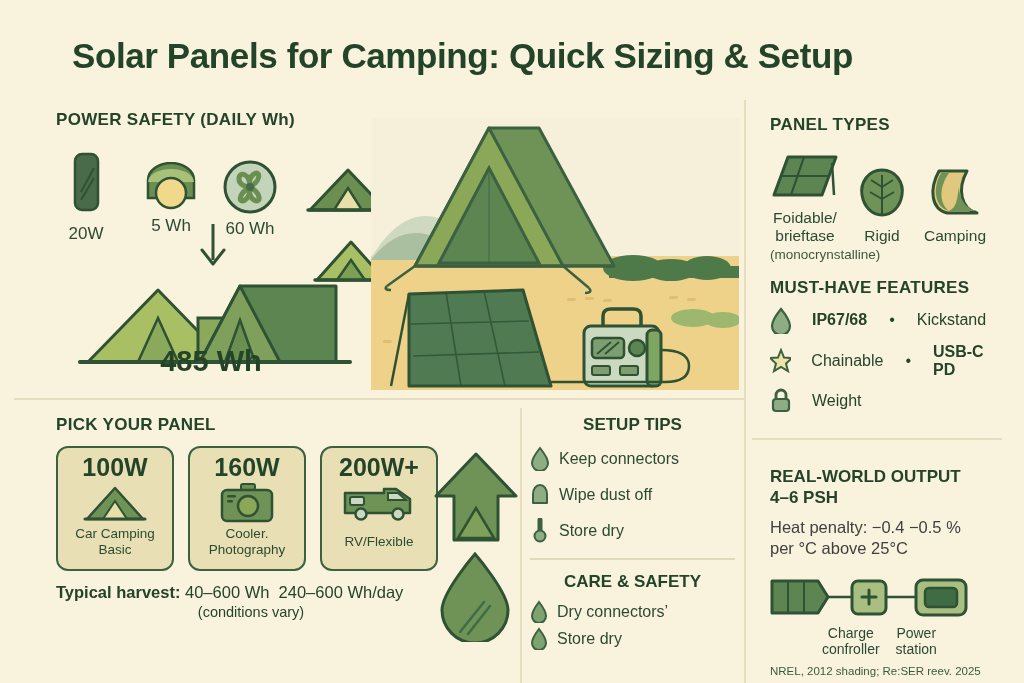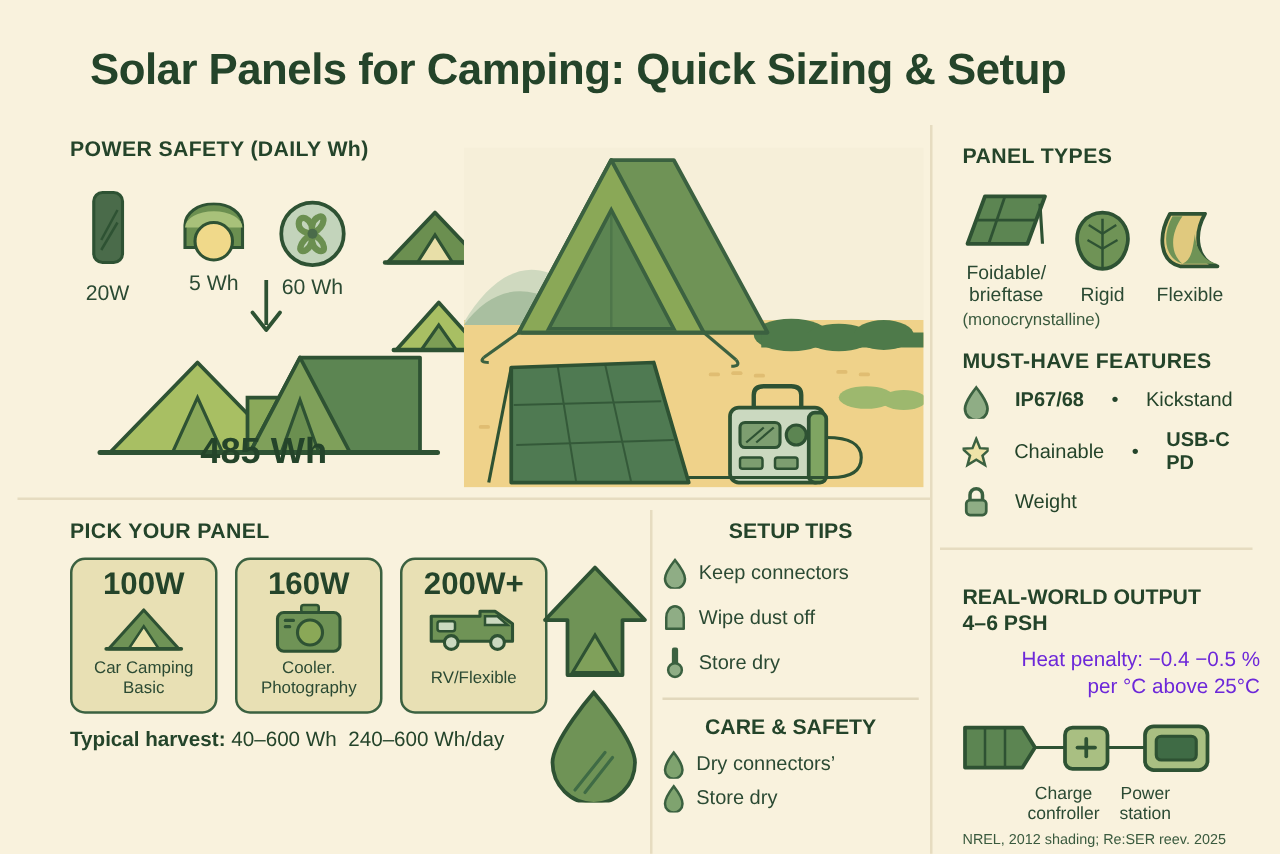--- a/index.html
+++ b/index.html
@@ -79,21 +79,21 @@
   #sidebar { position: absolute; left: 770px; top: 115px; width: 238px; }
   .ptypes { display: flex; gap: 16px; margin-top: 14px; align-items: flex-end; }
   .ptype { text-align: center; }
   .ptype-lab { font-size: 15.5px; color: #2b4a33; line-height: 1.15; margin-top: 4px; }
   .mono-note { font-size: 13.5px; color: #3a5a3e; margin-top: 2px; }
   .feat-row { display: flex; align-items: center; gap: 20px; margin-top: 9px; }
   .feat-txt { font-size: 16px; color: #24442a; }
   .feat-txt.b { font-weight: bold; }
   .dot { font-size: 16px; color: #24442a; padding: 0 2px; }
   .rw-h { font-size: 17px; font-weight: bold; color: #24442a; line-height: 1.25; }
-  .rw-body { font-size: 16.5px; color: #6d28d9; line-height: 1.28; margin-top: 9px; text-align: right; }
+  .rw-body { font-size: 16.5px; color: #404040; line-height: 1.28; margin-top: 9px; }
   .chain { display: flex; align-items: center; margin-top: 14px; }
   .chain-labels { display: flex; gap: 16px; font-size: 14px; color: #2b4a33;
                   text-align: center; line-height: 1.15; margin: 4px 0 0 52px; }
   .src { font-size: 11.5px; color: #3a5a3e; margin-top: 7px; white-space: nowrap; }
   .subhead { margin-top: 16px; }
 </style>
 </head>
 <body>
 
 <div class="page">
@@ -273,20 +273,21 @@
         </div>
         <div class="card-label" style="white-space:pre-line; margin-top:8px;">RV/Flexible</div>
       </div>
     </div>
 
     <div class="harvest">
       <b>Typical harvest:</b>
       <span>40–600 Wh</span>
       &nbsp;<span>240–600 Wh/day</span>
     </div>
+    <div class="harvest harvest-sub" style="margin-top:2px;">(conditions vary)</div>
   </div>
 
   <svg width="96" height="100" style="position:absolute; left:428px; top:448px;">
     <path d="M48 6 L88 48 L70 48 L70 92 L26 92 L26 48 L8 48 Z" fill="#6f9356" stroke="#2e5233" stroke-width="3" stroke-linejoin="round"></path>
     <path d="M30 90 L48 60 L66 90 Z" fill="#7fa05a" stroke="#2e5233" stroke-width="2.5"></path>
   </svg>
   <svg width="78" height="94" style="position:absolute; left:436px; top:548px;">
     <path d="M39 6 C39 6 72 44 72 62 A33 33 0 0 1 6 62 C6 44 39 6 39 6 Z" fill="#6f9356" stroke="#2e5233" stroke-width="3"></path>
     <g stroke="#3f6b45" stroke-width="2.5" fill="none" stroke-linecap="round">
       <line x1="24" y1="84" x2="48" y2="54"></line>
@@ -362,21 +363,21 @@
           </g>
         </svg>
         <div class="ptype-lab">Rigid</div>
       </div>
       <div class="ptype">
         <svg width="56" height="52">
           <path d="M12 4 C2 22 4 42 20 46 L50 46 C34 42 30 22 40 4 Z" fill="#e0c97e" stroke="#2e5233" stroke-width="3" stroke-linejoin="round"></path>
           <path d="M14 6 C5 22 8 40 22 44 C12 36 12 20 22 6 Z" fill="#6f9356"></path>
           <path d="M22 44 L50 44 C38 42 32 30 32 20 C30 32 30 40 22 44 Z" fill="#6f9356"></path>
         </svg>
-        <div class="ptype-lab">Flexible</div>
+        <div class="ptype-lab">Camping</div>
       </div>
     </div>
     <div class="mono-note">(monocrynstalline)</div>
 
     <div class="sec-h subhead">MUST-HAVE FEATURES</div>
 
     <div class="feat-row">
       <svg width="22" height="27">
         <path d="M11 2 C11 2 20 13 20 19 A9 9 0 0 1 2 19 C2 13 11 2 11 2 Z" fill="#8fad85" stroke="#3b6140" stroke-width="2.2"></path>
       </svg>

